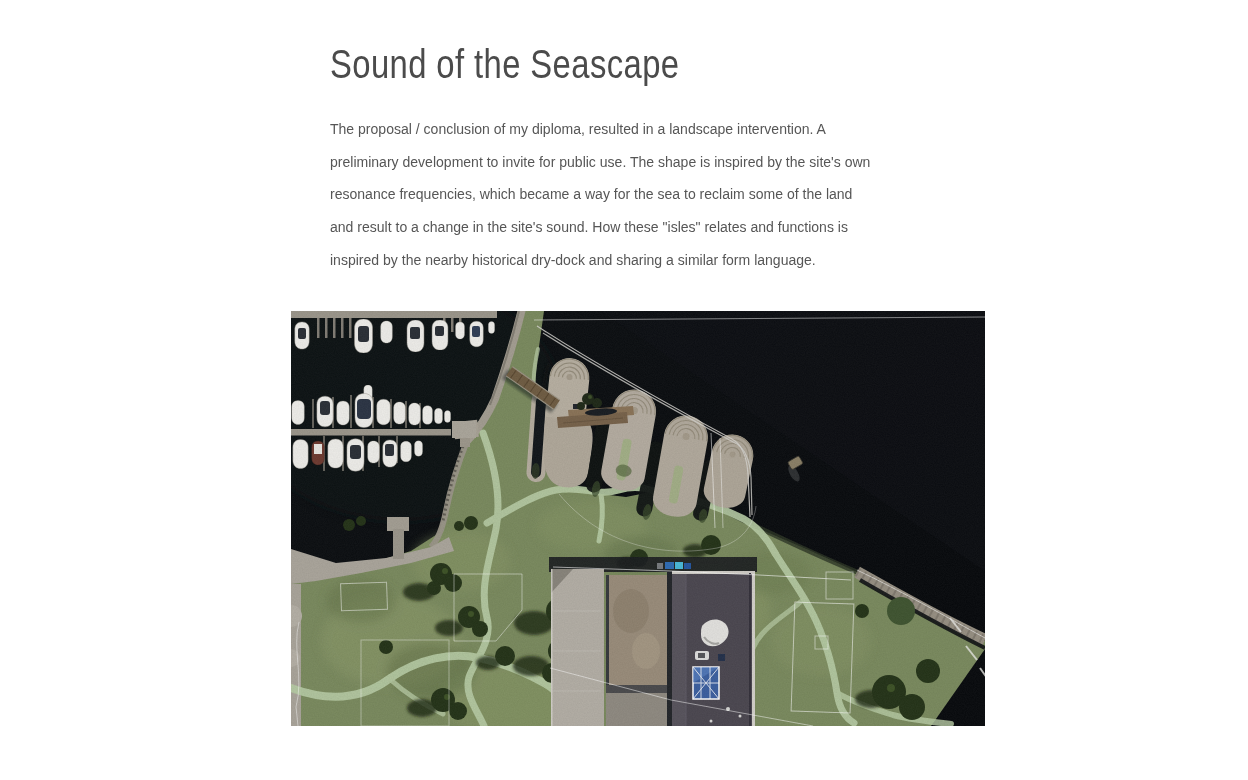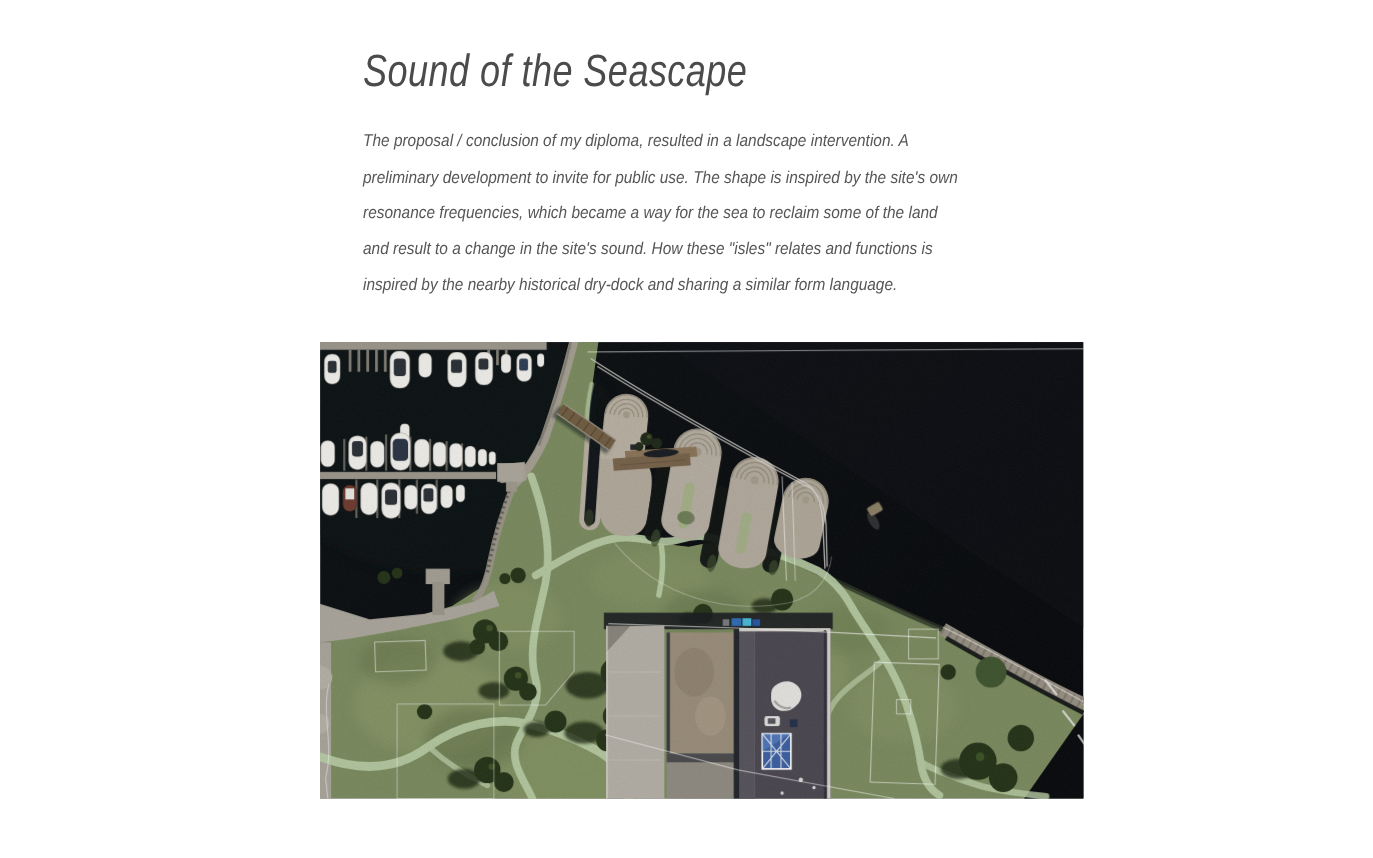--- a/index.html
+++ b/index.html
@@ -1,17 +1,17 @@
 <!DOCTYPE html>
 <html style="--water: #0a0c0f; --grass: #7a8a5e; --path: #b7cba4; --gravel: #b7afa1; --concrete: #b3aea5; --roof: #4b4750; --skylight: #3b5fa0; --wood: #6f5c42; --boat: #efeeea; --pier: #9b968b;"><head>
 <meta charset="utf-8">
 <style>
   html,body{margin:0;padding:0;background:#ffffff;}
   body{width:1248px;height:780px;overflow:hidden;font-family:"Liberation Sans",sans-serif;position:relative;}
-  .content{position:absolute;left:291px;top:0;width:694px;font-style:italic;}
+  .content{position:absolute;left:291px;top:0;width:694px;}
   .title{margin:40px 0 0 39px;font-size:41px;font-weight:300;color:#4b4b4b;letter-spacing:.5px;
          line-height:1.2;white-space:nowrap;transform:scaleX(.8);transform-origin:0 0;}
   .para{margin:24px 0 0 39px;}
   .para-line{font-size:15.5px;font-weight:400;color:#565656;line-height:32.6px;white-space:nowrap;
              transform:scaleX(.905);transform-origin:0 50%;}
   .figure{margin:35px 0 0 0;width:694px;height:415px;line-height:0;}
   svg{display:block;}
 </style>
 </head>
 <body>

